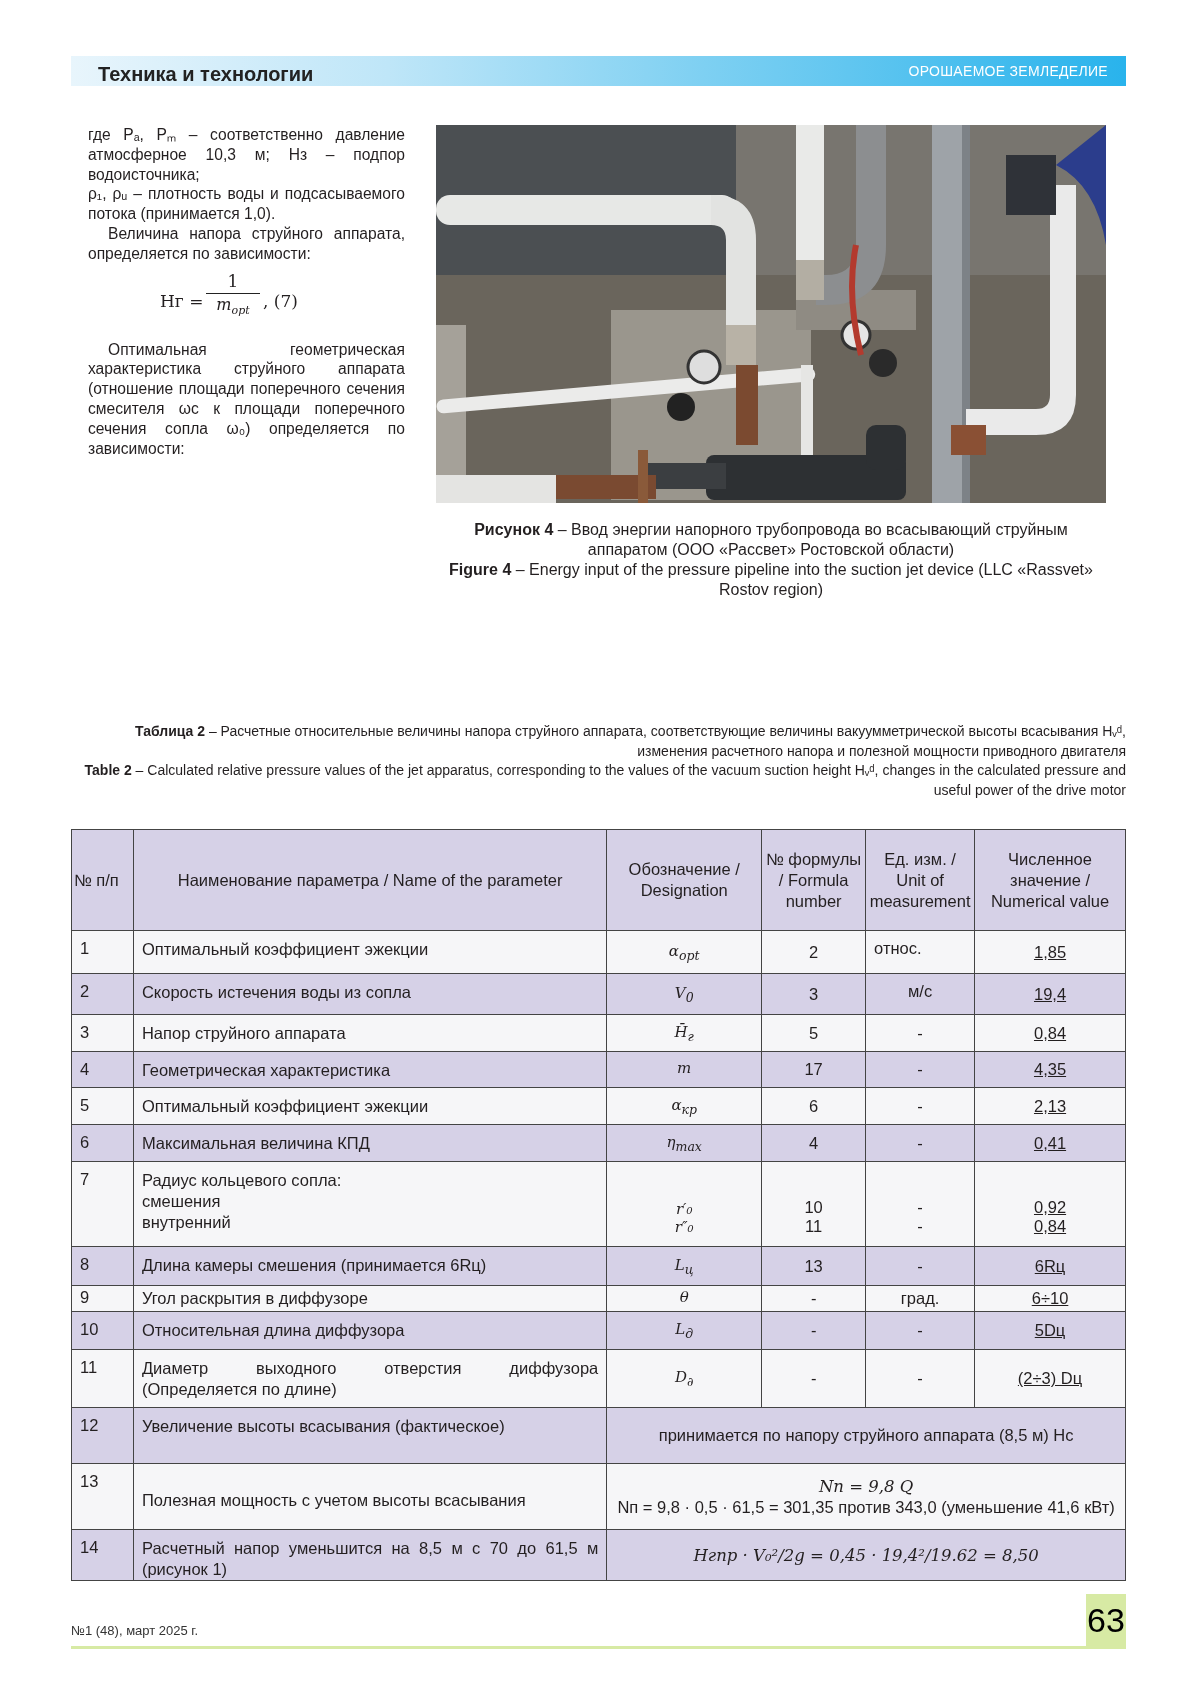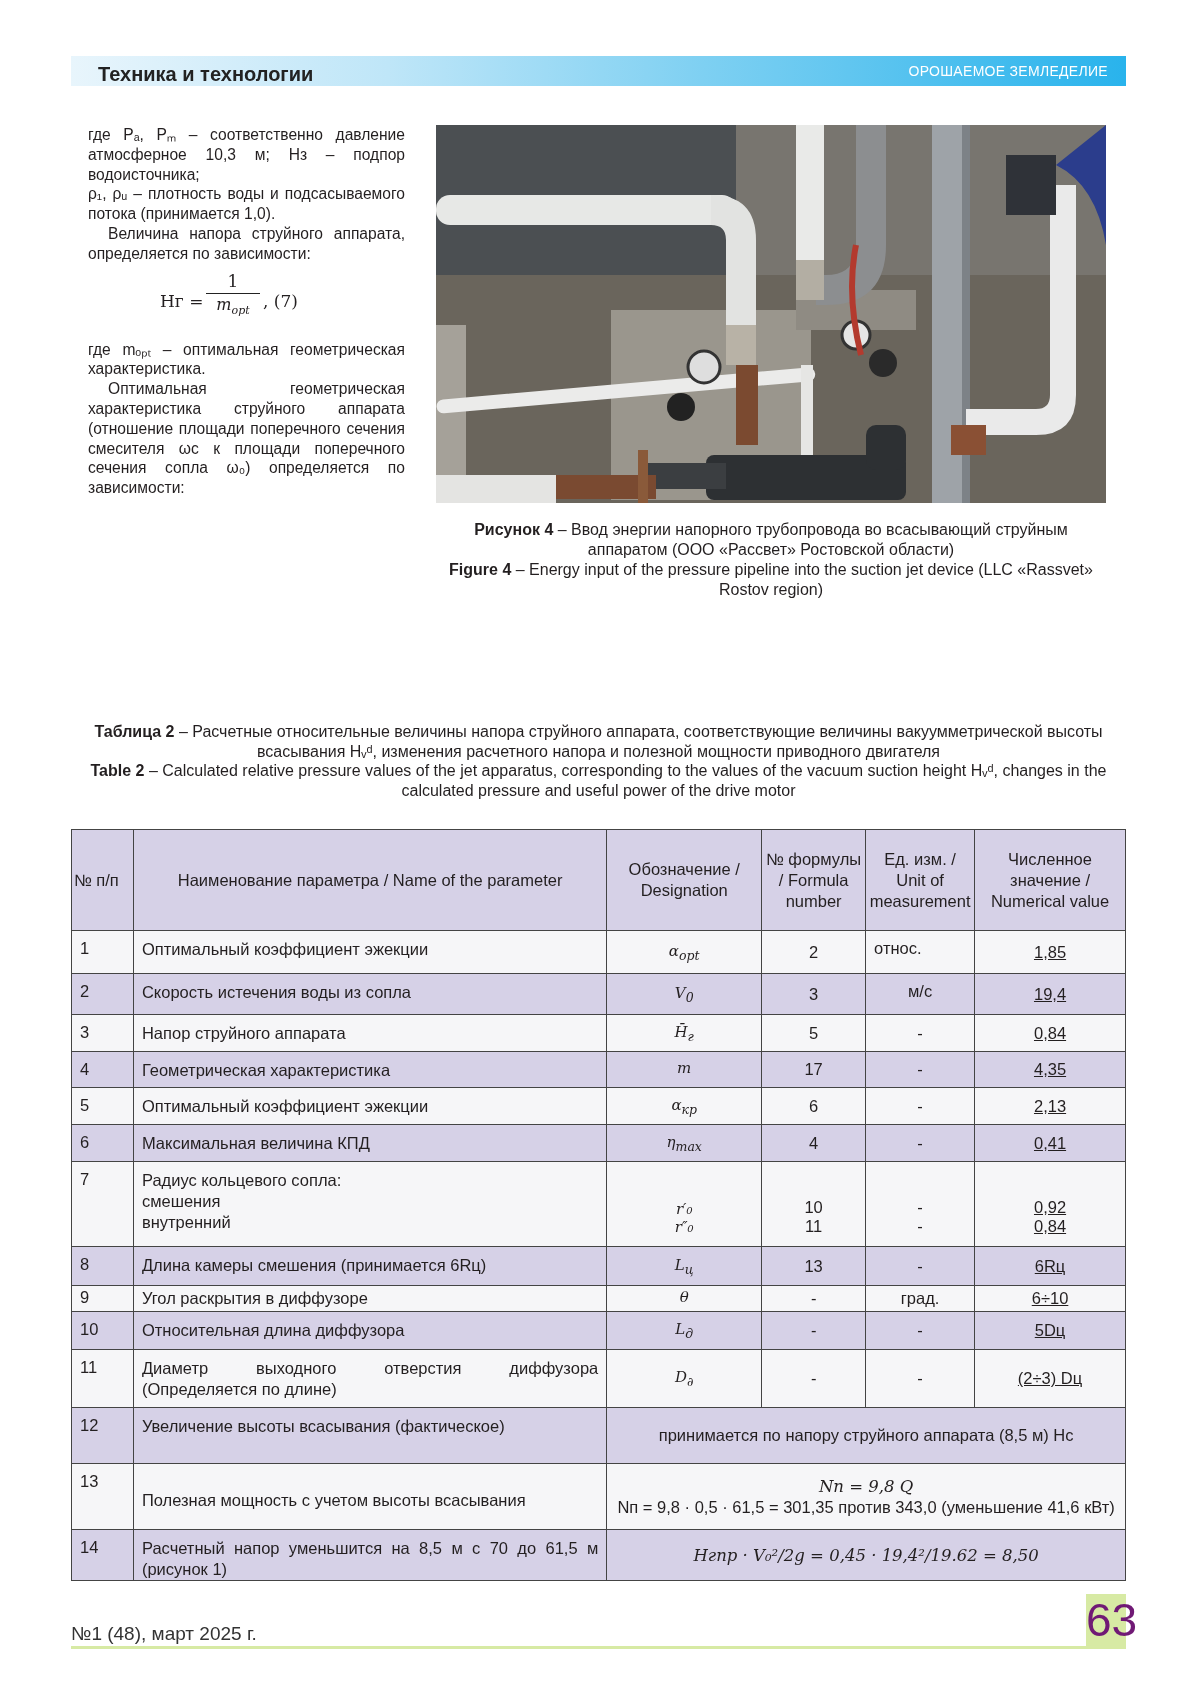--- a/index.html
+++ b/index.html
@@ -36,22 +36,22 @@
   .photo {
     position: absolute; left: 436px; top: 125px; width: 670px; height: 378px; overflow: hidden;
     background: #6d6a63;
   }
   .caption {
     position: absolute; left: 436px; top: 520px; width: 670px; text-align: center;
     font-size: 16px; line-height: 20px; color: #231f20;
   }
   .caption b { font-weight: bold; }
   .table-caption {
-    position: absolute; left: 71px; top: 722px; width: 1055px; text-align: center;
-    font-size: 16px; line-height: 19.5px; color: #231f20;
+    position: absolute; left: 71px; top: 722px; width: 1055px; text-align: right;
+    font-size: 14px; line-height: 19.5px; color: #231f20;
   }
   table.data {
     position: absolute; left: 71px; top: 829px; width: 1055px; border-collapse: collapse;
     font-size: 16.5px; color: #231f20;
   }
   table.data td, table.data th {
     border: 1.5px solid #444; padding: 0 8px; vertical-align: top; font-weight: normal;
   }
   table.data th { background: #d6d1e7; text-align: center; vertical-align: middle; height: 100px; line-height: 21px; padding: 0 2px; }
   table.data tr.odd td { background: #f6f6f8; }
@@ -60,28 +60,28 @@
   td.name { text-align: left; padding-top: 8px !important; line-height: 21px; }
   td.des { text-align: center; font-family: "DejaVu Serif", serif; font-style: italic; vertical-align: middle !important; font-size: 15px; margin-top: 44px; }
   td.fno { text-align: center; vertical-align: middle !important; }
   td.unit { text-align: center; vertical-align: middle !important; }
   td.val { text-align: center; vertical-align: middle !important; text-decoration: underline; }
   td.unit.top, td.val.top { vertical-align: top !important; padding-top: 8px !important; }
   td.merged { text-align: center; vertical-align: middle !important; line-height: 21px; }
   .just { text-align: justify; text-align-last: justify; }
   .math { font-family: "DejaVu Serif", serif; font-style: italic; }
   .footer-text {
-    position: absolute; left: 71px; top: 1623px; font-size: 19px; color: #333; text-align: right;
+    position: absolute; left: 71px; top: 1623px; font-size: 13px; color: #333; text-align: right;
   }
   .footer-line {
     position: absolute; left: 71px; top: 1646px; width: 1015px; height: 3px; background: #d7eaa4;
   }
   .page-num {
     position: absolute; left: 1086px; top: 1594px; width: 40px; height: 55px;
-    background: #d7eaa4; font-size: 46px; text-align: center; line-height: 52px; color: #701a75;
+    background: #d7eaa4; font-size: 34px; text-align: center; line-height: 52px; color: #000000;
   }
 </style>
 </head>
 <body>
 
 <div class="header-bar">
   <span class="header-left">Техника и технологии</span>
   <span class="header-right">ОРОШАЕМОЕ ЗЕМЛЕДЕЛИЕ</span>
 </div>
 
@@ -90,21 +90,20 @@
   <p>ρ₁, ρᵤ – плотность воды и подсасываемого потока (принимается 1,0).</p>
   <p class="indent">Величина напора струйного аппарата, определяется по зависимости:</p>
   <div class="formula">
     <span class="lhs">Hг =</span>
     <span class="frac">
       <span class="num">1</span>
       <span class="den"><span>m</span><sub>opt</sub></span>
     </span>
     <span class="tail">, (7)</span>
   </div>
-  <p>где mₒₚₜ – оптимальная геометрическая характеристика.</p>
   <p class="indent">Оптимальная геометрическая характеристика струйного аппарата (отношение площади поперечного сечения смесителя ωc к площади поперечного сечения сопла ω₀) определяется по зависимости:</p>
 </div>
 
 <div class="photo">
   <svg width="670" height="378" viewBox="0 0 670 378" xmlns="http://www.w3.org/2000/svg">
     <rect x="0" y="0" width="670" height="378" fill="#5f5c57"></rect>
     <rect x="0" y="0" width="310" height="150" fill="#4b4f52"></rect>
     <rect x="300" y="0" width="370" height="160" fill="#78756f"></rect>
     <rect x="0" y="150" width="670" height="228" fill="#6a655c"></rect>
     <rect x="175" y="185" width="200" height="190" fill="#9a968d"></rect>

